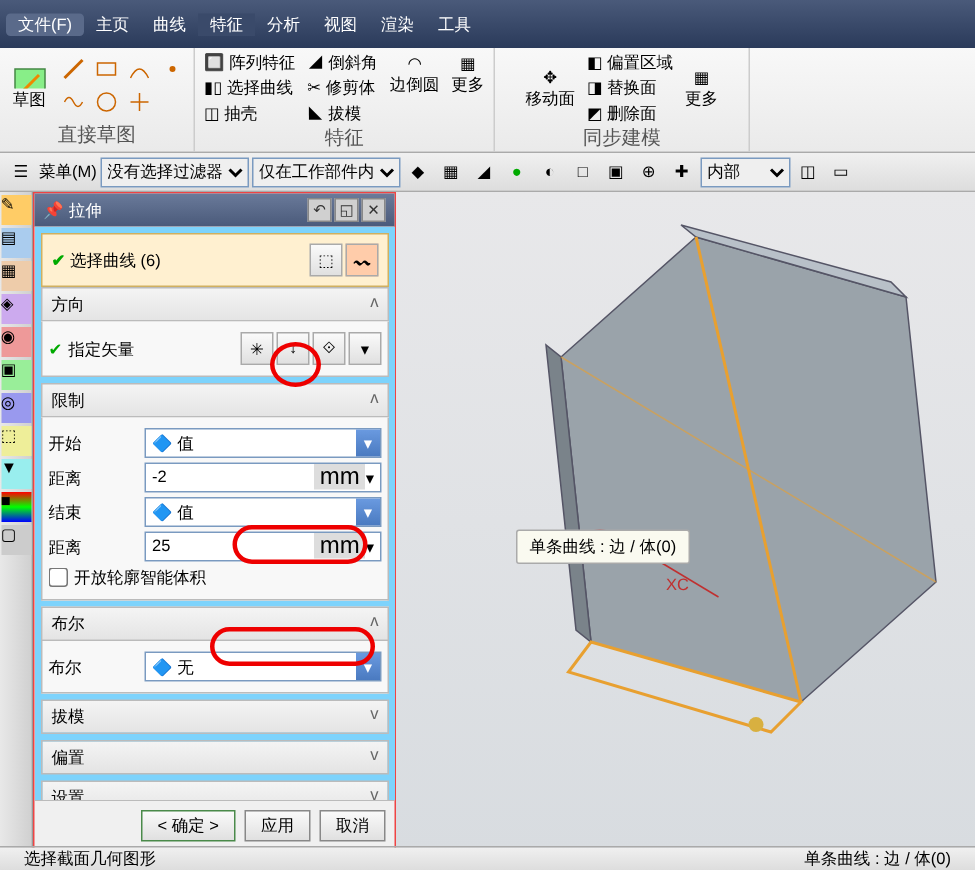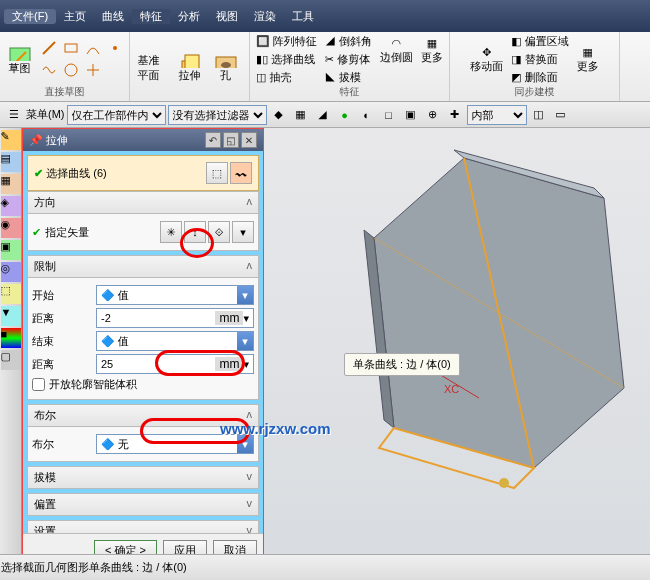--- a/index.html
+++ b/index.html
@@ -4,21 +4,21 @@
 <style>
 *{margin:0;padding:0;box-sizing:border-box;font-family:"Microsoft YaHei",sans-serif;font-size:11px}
 body{width:650px;height:580px;background:#fff;overflow:hidden;position:relative}
 .menubar{background:linear-gradient(#4a5a7a,#2a3a5a);height:22px;display:flex;align-items:center;color:#fff;padding:16px 4px}
 .menubar span{padding:0 8px;cursor:default}
 .menubar .file{background:#5a6a8a;border-radius:3px}
 .menubar .active{background:#3a4a6a}
 .ribbon{background:linear-gradient(#f8f8f8,#eaeaea);height:70px;display:flex;border-bottom:1px solid #aaa}
 .rgroup{border-right:1px solid #ccc;padding:2px 6px;display:flex;flex-direction:column;align-items:center;justify-content:space-between}
 .rgroup .icons{display:flex;gap:4px;align-items:center;flex:1}
-.rgroup .label{font-size:10px;color:#555}
+.rgroup .label{font-size:13px;color:#555}
 .ricon{width:20px;height:20px;display:inline-block}
 .bigicon{width:32px;height:32px;display:flex;flex-direction:column;align-items:center;justify-content:center;font-size:10px}
 .toolbar2{height:26px;background:linear-gradient(#f0f0f0,#ddd);border-bottom:1px solid #aaa;display:flex;align-items:center;padding:0 4px;gap:2px}
 .toolbar2 select{font-size:11px;height:20px;border:1px solid #7a9ac0}
 .tbtn{width:20px;height:20px;border:1px solid transparent;display:inline-flex;align-items:center;justify-content:center}
 .main{display:flex;height:calc(100% - 140px);position:relative}
 .leftbar{width:22px;background:linear-gradient(90deg,#e8e8e8,#d0d0d0);border-right:1px solid #999;display:flex;flex-direction:column;gap:2px;padding-top:2px}
 .leftbar div{width:20px;height:20px;margin:0 auto}
 .dialog{width:242px;background:#f0f0f0;border:1px solid #ef4444;display:flex;flex-direction:column}
 .dlg-title{background:linear-gradient(#6a7a9a,#4a5a7a);color:#fff;height:22px;display:flex;align-items:center;padding:0 6px;justify-content:space-between}
@@ -27,31 +27,31 @@
 .dlg-body{flex:1;overflow-y:auto;padding:4px;background:#7dd3fc}
 .section{margin-bottom:4px;background:#f0f0f0}
 .sec-head{background:linear-gradient(#f4f4f4,#e4e4e4);border:1px solid #bbb;padding:3px 6px;display:flex;justify-content:space-between;align-items:flex-start}
 .sec-head .chev{color:#666}
 .sec-body{border:1px solid #bbb;border-top:0;padding:4px;background:#f8f8f8}
 .row{display:flex;align-items:center;margin:3px 0;gap:4px}
 .row label{flex:0 0 60px}
 .sel{flex:1;border:1px solid #7a9ac0;background:#fff;height:20px;display:flex;align-items:center;padding:0 4px;justify-content:space-between}
 .sel .arrow{background:linear-gradient(#6a9ae0,#4a7ac0);color:#fff;width:16px;height:18px;display:inline-flex;align-items:center;justify-content:center;margin-right:-4px}
 .inp{flex:1;border:1px solid #7a9ac0;background:#fff;height:20px;padding:0 4px;display:flex;align-items:center;justify-content:space-between}
-.inp .unit{background:#ddd;padding:0 4px;font-size:12px}
+.inp .unit{background:#ddd;padding:0 4px;font-size:16px}
 .selrow{background:#fff0d0;border:1px solid #d0b060;padding:6px;display:flex;align-items:center;justify-content:space-between}
 .selrow .check{color:#0a0;font-weight:bold}
 .iconbtns{display:flex;gap:2px}
 .iconbtns span{width:22px;height:22px;border:1px solid #aaa;background:linear-gradient(#fafafa,#e0e0e0);display:inline-flex;align-items:center;justify-content:center}
 .circle-red{border:3px solid #e00;border-radius:50%;position:absolute;pointer-events:none}
 .dlg-foot{padding:6px;display:flex;justify-content:flex-end;gap:6px;border-top:1px solid #bbb}
 .dlg-foot button{padding:2px 10px;border:1px solid #888;background:linear-gradient(#fafafa,#e0e0e0)}
 .dlg-foot button.ok{border:1px solid #4a8a4a}
 .viewport{flex:1;background:linear-gradient(#e8e8ea,#d8dce0);position:relative;overflow:hidden}
-.statusbar{position:absolute;bottom:0;left:0;right:0;height:26px;background:linear-gradient(#f0f0f0,#ddd);border-top:1px solid #aaa;display:flex;align-items:center;padding:0 1px;font-size:11px}
+.statusbar{position:absolute;bottom:0;left:0;right:0;height:16px;background:linear-gradient(#f0f0f0,#ddd);border-top:1px solid #aaa;display:flex;align-items:center;padding:0 16px;justify-content:space-between;font-size:11px}
 .watermark{position:absolute;color:#2060c0;font-weight:bold;font-size:15px;text-shadow:1px 1px #fff;z-index:50}
 .tooltip{position:absolute;background:#fafaf0;border:1px solid #aaa;padding:3px 8px;font-size:11px;border-radius:2px}
 svg{display:block}
 </style>
 </head>
 <body>
 
 <div class="menubar">
   <span class="file">文件(F)</span>
   <span>主页</span>
@@ -105,45 +105,20 @@
             </svg>
           </span>
         <span class="ricon">
             <svg width="18" height="18">
               <path d="M9 3 V15 M3 9 H15" stroke="#c60"></path>
             </svg>
           </span>
       </div>
     </div>
     <div class="label">直接草图</div>
-  </div>
-  <div class="rgroup" style="width:120px">
-    <div class="icons">
-      <div class="bigicon">
-          <svg width="28" height="28">
-            <rect x="4" y="8" width="20" height="14" fill="#cce" stroke="#66a" transform="skewX(-15)"></rect>
-          </svg>
-          <span>基准平面</span>
-        </div>
-      <div class="bigicon">
-          <svg width="28" height="28">
-            <rect x="6" y="10" width="14" height="14" fill="#fc6" stroke="#a60"></rect>
-            <rect x="9" y="4" width="14" height="14" fill="#fe8" stroke="#a60"></rect>
-          </svg>
-          <span>拉伸</span>
-        </div>
-      <div class="bigicon">
-          <svg width="28" height="28">
-            <rect x="4" y="6" width="20" height="16" fill="#ec8" stroke="#a60"></rect>
-            <ellipse cx="14" cy="14" rx="5" ry="3" fill="#864"></ellipse>
-          </svg>
-          <span>孔</span>
-        </div>
-    </div>
-    <div class="label"></div>
   </div>
   <div class="rgroup" style="width:200px">
     <div class="icons" style="display:grid;grid-template-columns:auto auto auto auto;gap:2px 8px;font-size:10px">
       <span>🔲 <span>阵列特征</span></span>
       <span>◢ <span>倒斜角</span></span>
       <span style="grid-row:span 2;text-align:center">◠<br><span>边倒圆</span></span>
       <span style="grid-row:span 2;text-align:center">▦<br><span>更多</span></span>
       <span>▮▯ <span>选择曲线</span></span>
       <span>✂ <span>修剪体</span></span>
       <span>◫ <span>抽壳</span></span>
@@ -159,22 +134,22 @@
       <span>◨ <span>替换面</span></span>
       <span>◩ <span>删除面</span></span>
     </div>
     <div class="label">同步建模</div>
   </div>
 </div>
 
 <div class="toolbar2">
   <span class="tbtn">☰</span>
   <span>菜单(M)</span>
+  <select><option>没有选择过滤器</option></select>
   <select><option>仅在工作部件内</option></select>
-  <select><option>没有选择过滤器</option></select>
   <span class="tbtn">◆</span>
   <span class="tbtn">▦</span>
   <span class="tbtn">◢</span>
   <span class="tbtn" style="color:#0a0">●</span>
   <span class="tbtn">◐</span>
   <span class="tbtn">□</span>
   <span class="tbtn">▣</span>
   <span class="tbtn">⊕</span>
   <span class="tbtn">✚</span>
   <select style="width:60px"><option>内部</option></select>
@@ -332,19 +307,18 @@
         <text x="120" y="235" fill="#c03030" font-size="11">XC</text>
         <line x1="105" y1="210" x2="155" y2="240" stroke="#c03030" stroke-width="1"></line>
       </g>
     </svg>
     <div class="tooltip" style="top:225px;left:80px">单条曲线 : 边 / 体(0)</div>
   </div>
 
   <div class="circle-red" style="top:100px;left:180px;width:34px;height:30px"></div>
   <div class="circle-red" style="top:222px;left:155px;width:90px;height:26px;border-radius:14px"></div>
   <div class="circle-red" style="top:290px;left:140px;width:110px;height:26px;border-radius:14px"></div>
-  <div class="watermark" style="top:292px;left:220px">www.rjzxw.com</div>
 </div>
 
 <div class="statusbar">
   <span>选择截面几何图形</span>
   <span>单条曲线 : 边 / 体(0)</span>
 </div>
 
 </body></html>

